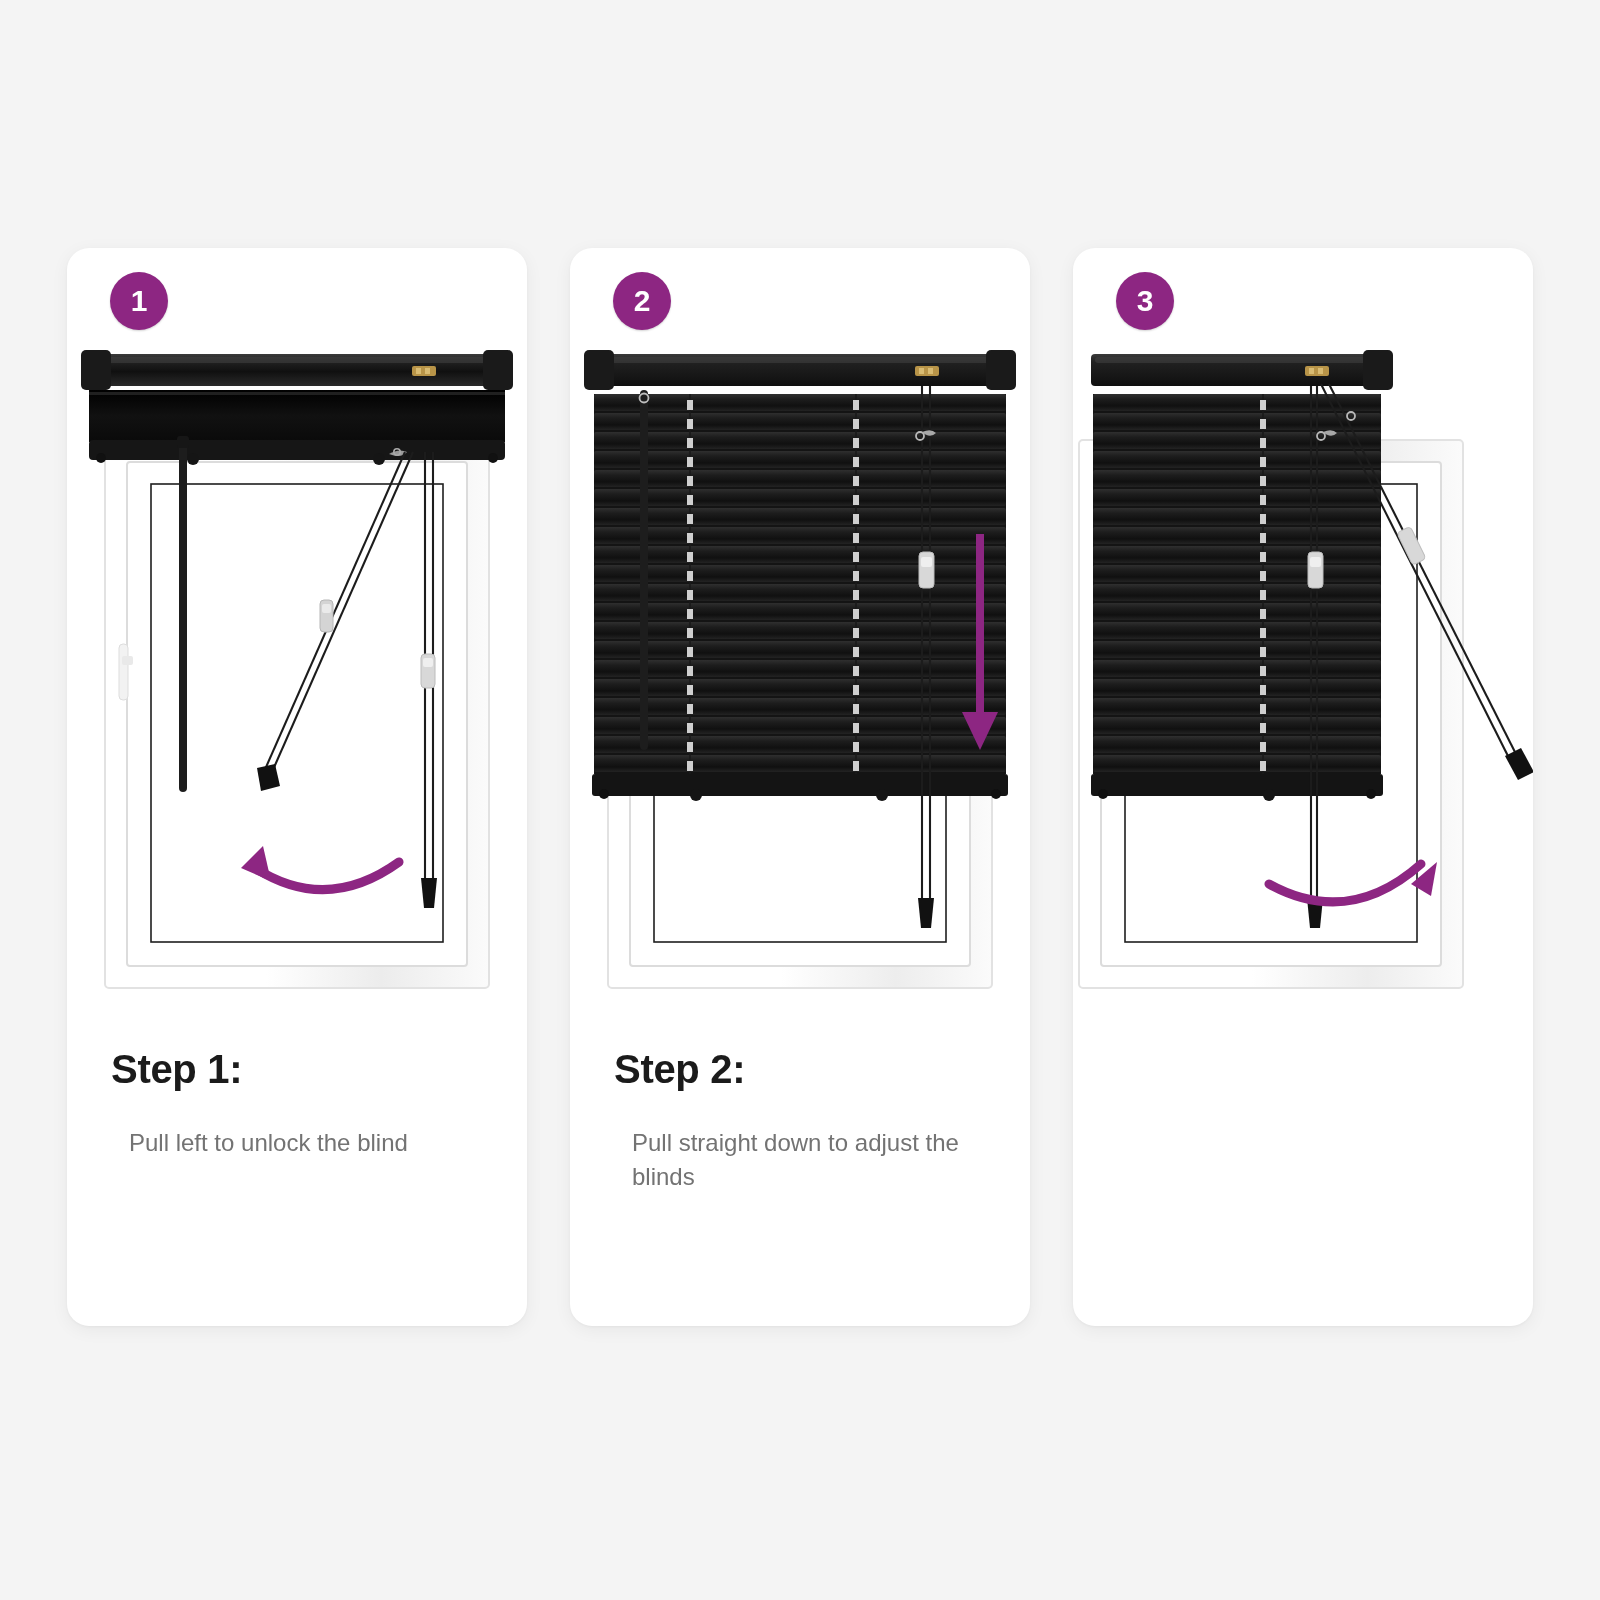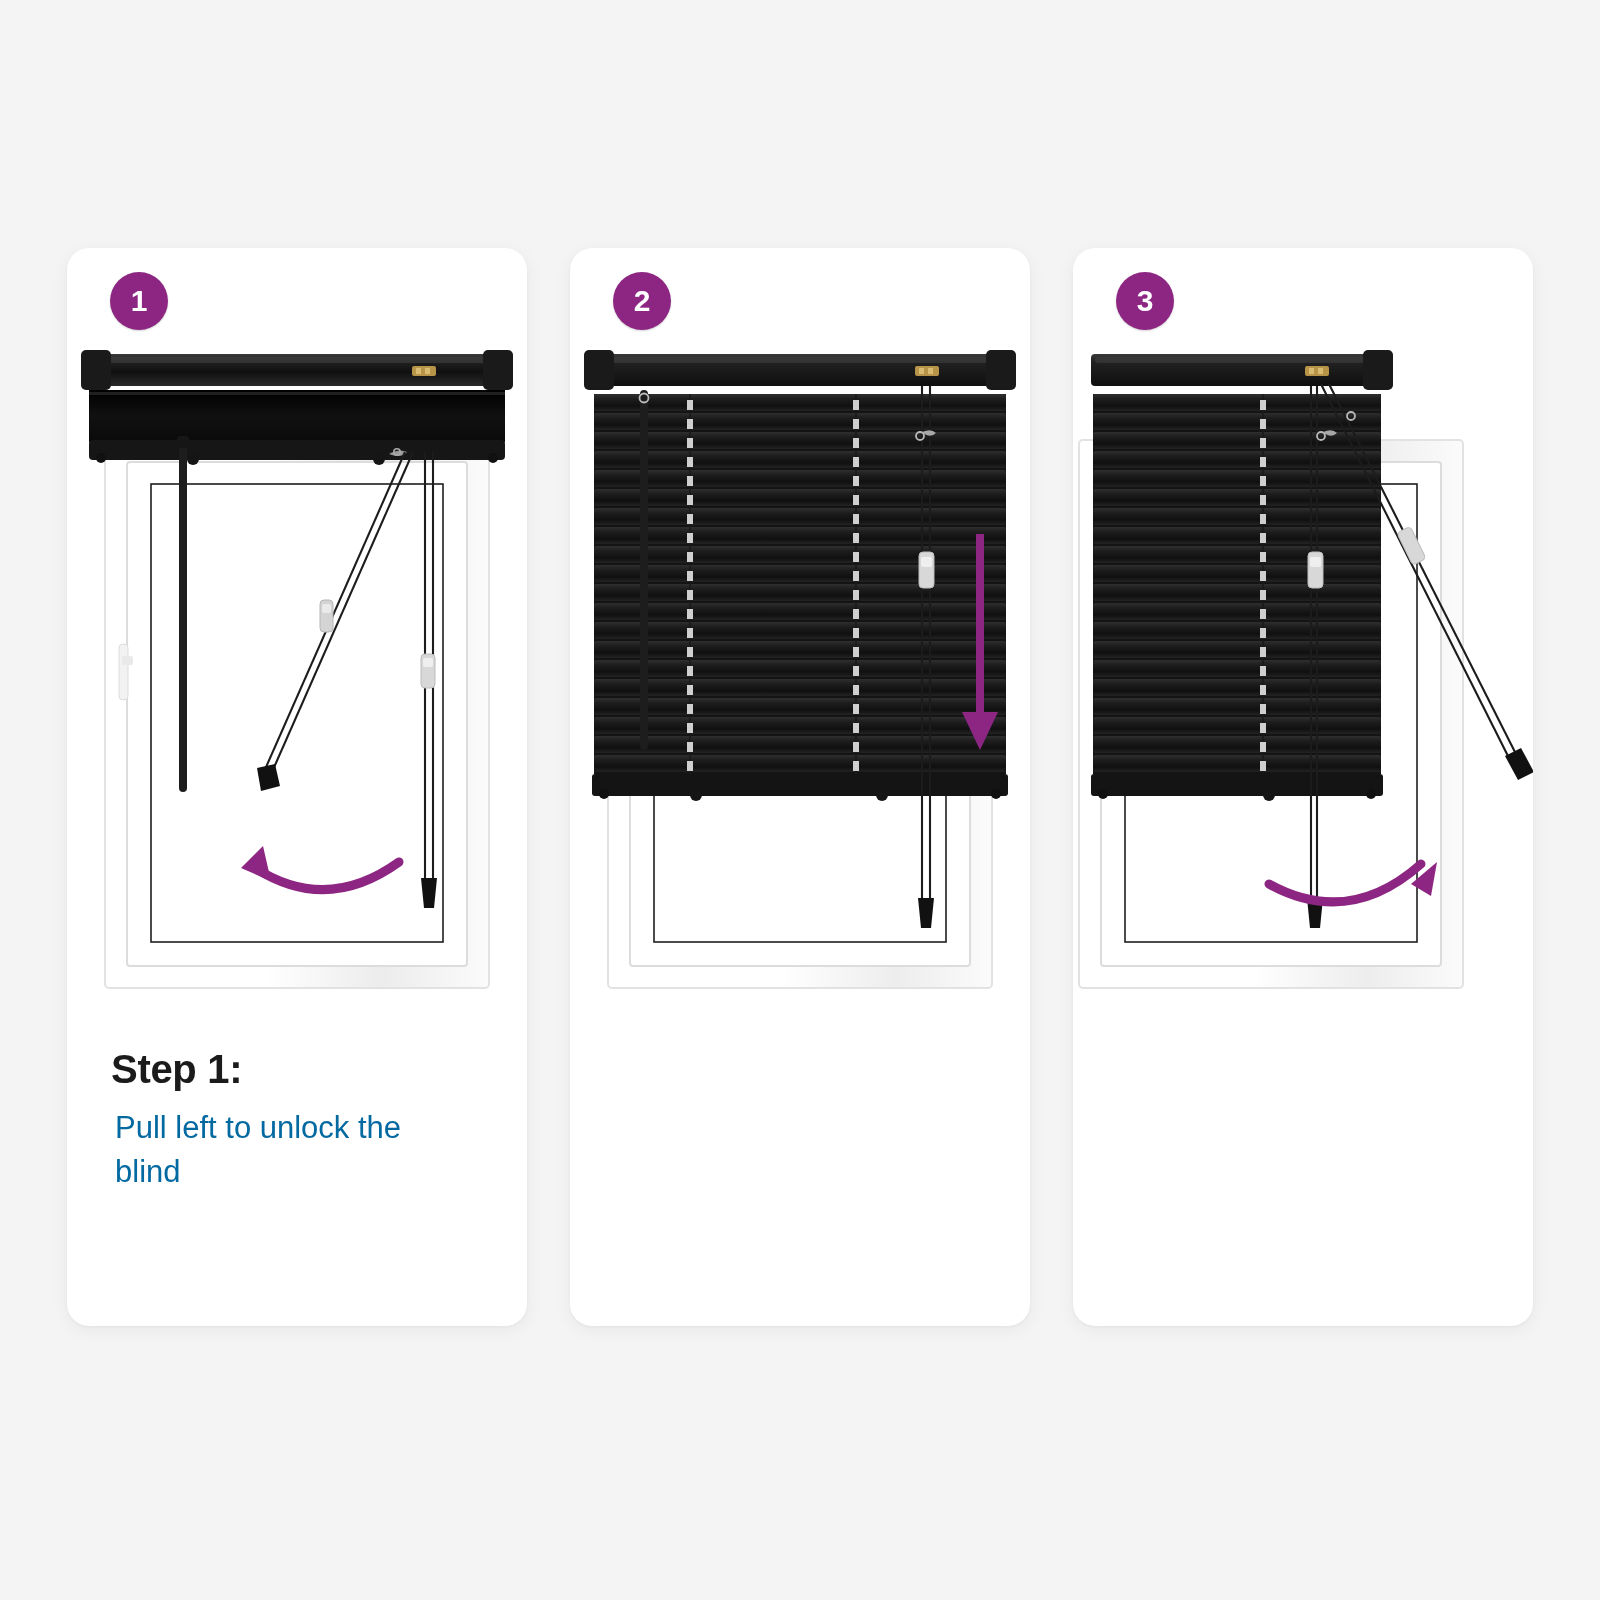--- a/index.html
+++ b/index.html
@@ -54,28 +54,28 @@
   
   .caption{
     position:absolute;
     left:44px;right:30px;
     top:800px;
   }
   .step-title{
     font-size:40px;
     font-weight:bold;
     color:#1b1b1b;
-    margin:0 0 16px 0;
+    margin:0 0 36px 0;
     letter-spacing:-0.3px;
     line-height:1.05;
   }
   .step-desc{
-    font-size:31px;
-    color:#0369a1;
-    margin:4px;
+    font-size:24px;
+    color:#737373;
+    margin:18px;
     line-height:1.43;
     max-width:330px;
   }
 </style>
 </head>
 <body>
 
 <div class="board">
 
   <div class="card">
@@ -333,20 +333,24 @@
           </g>
         </g>
 
         <g>
           <line x1="410" y1="190" x2="410" y2="370" stroke="#8d2682" stroke-width="8" stroke-linecap="butt"></line>
           <path d="M392 368 l36 0 l-18 38 z" fill="#8d2682"></path>
         </g>
       </svg>
     </div>
 
+    <div class="caption">
+      <p class="step-title">Step 2:</p>
+      <p class="step-desc">Pull straight down to adjust the blinds</p>
+    </div>
   </div>
 
   <div class="card">
     <div class="badge" style="background:#8d2682;">
       <span>3</span>
     </div>
 
     <div class="stage">
       <svg viewBox="0 0 460 700" xmlns="http://www.w3.org/2000/svg">
         <defs>

